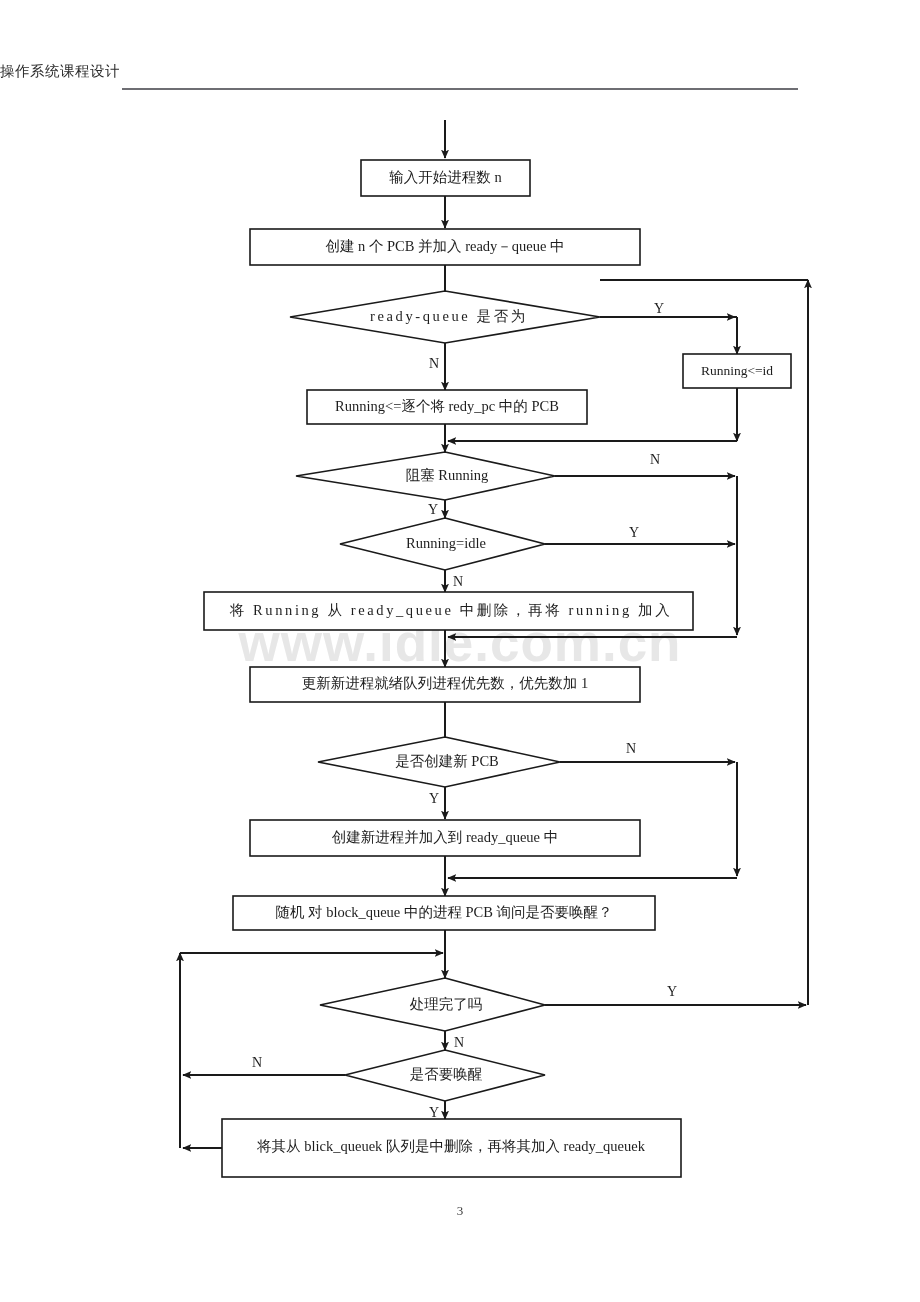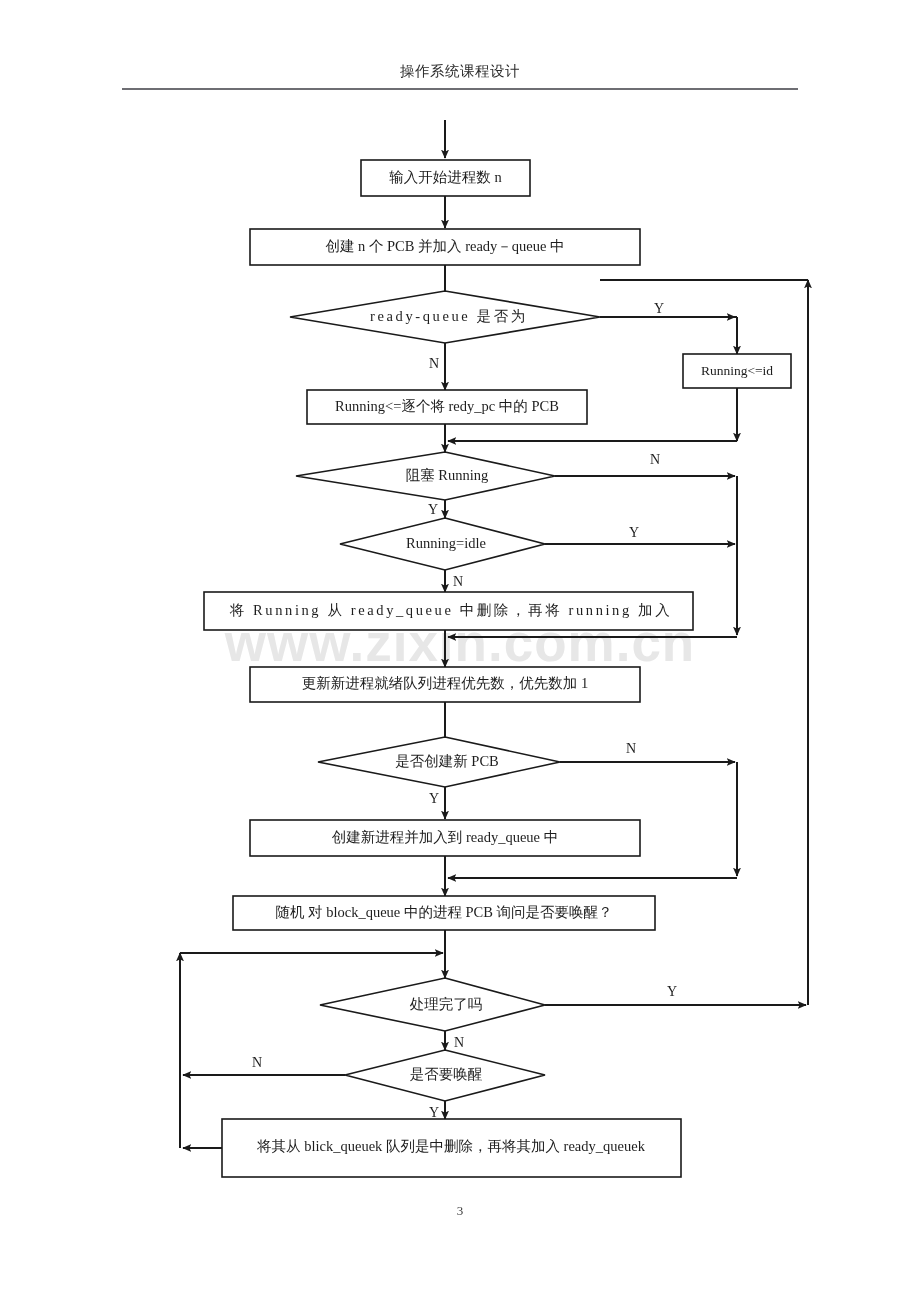--- a/index.html
+++ b/index.html
@@ -16,21 +16,21 @@
     height: 1302px;
     background: #ffffff;
     overflow: hidden;
   }
   
   #header-title {
     position: absolute;
     left: 0;
     top: 62px;
     width: 920px;
-    text-align: center;
+    text-align: left;
     font-size: 14.5px;
     color: #2b2b2b;
     letter-spacing: 0.5px;
   }
   #header-rule {
     position: absolute;
     left: 122px;
     top: 88px;
     width: 676px;
     height: 2px;
@@ -105,21 +105,21 @@
   }
 </style>
 </head>
 <body>
 
 <div id="page">
 
   <div id="header-title">操作系统课程设计</div>
   <div id="header-rule"></div>
 
-  <div id="watermark">www.zixin.com.cn</div>
+  <div id="watermark">www.idle.com.cn</div>
 
   <svg id="flow" viewBox="0 0 920 1302">
     <defs>
       <marker id="ah" markerWidth="10" markerHeight="10" refX="8.4" refY="4" orient="auto" markerUnits="userSpaceOnUse">
         <path d="M0,0 L9.2,4 L0,8 L2.1,4 z" fill="#1a1a1a"></path>
       </marker>
     </defs>
 
     <g>
       <path class="conn" d="M445,120 L445,158" marker-end="url(#ah)"></path>

